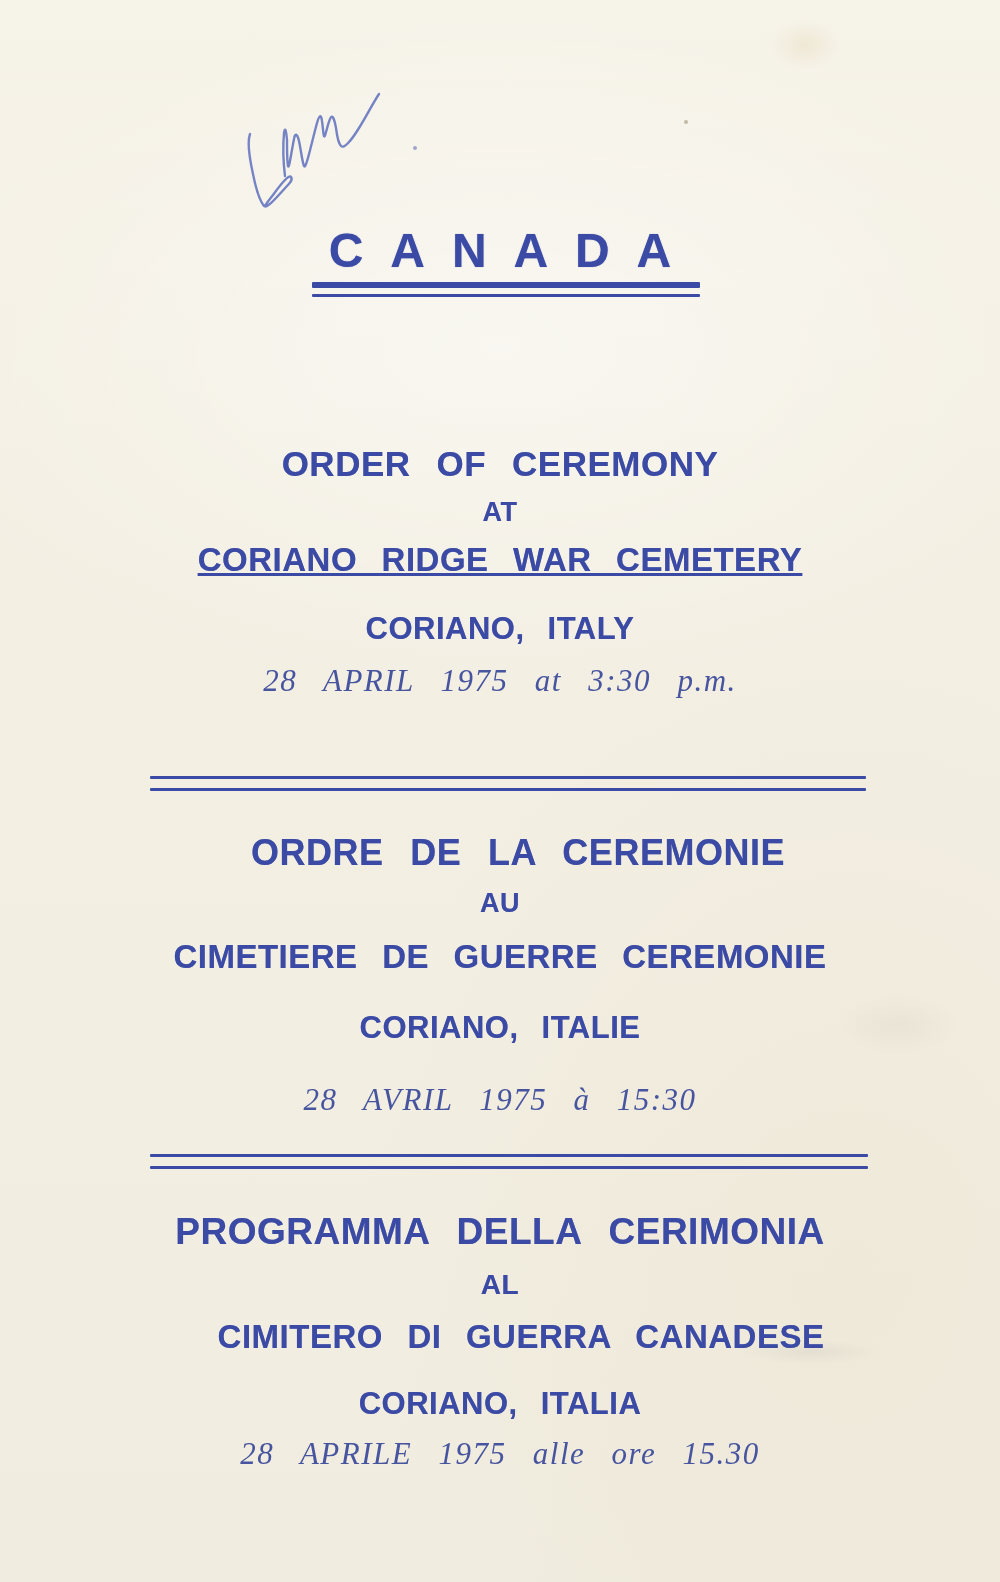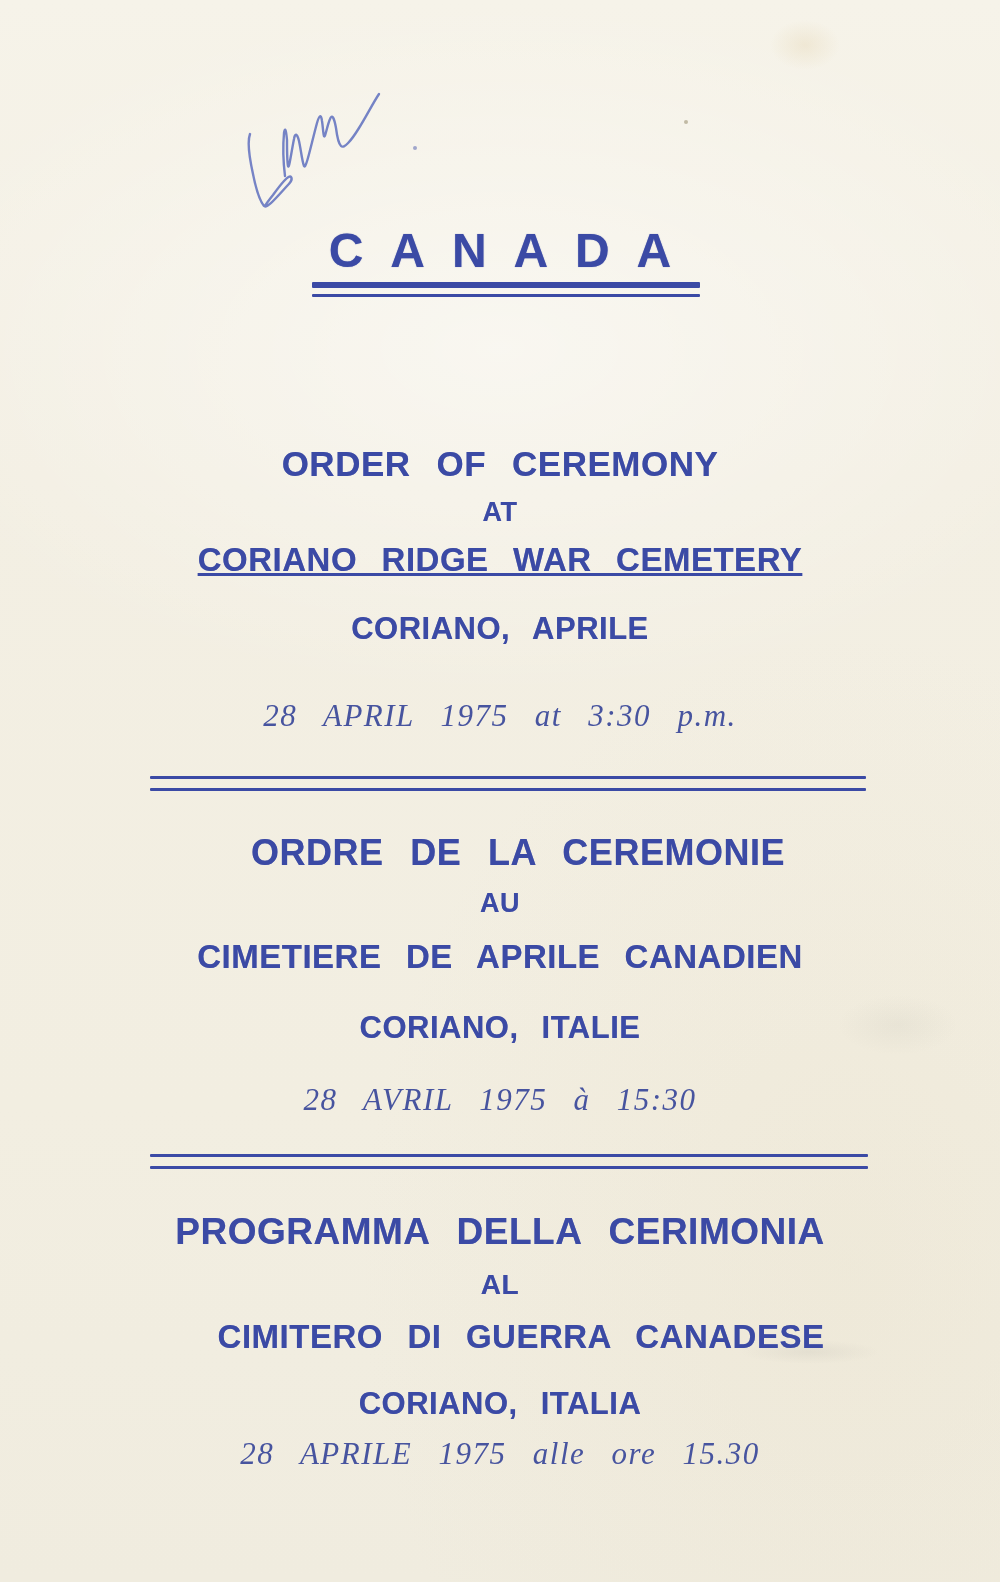--- a/index.html
+++ b/index.html
@@ -77,33 +77,33 @@
   <div class="line title" style="top:226px;">
     <span class="ls-fix">CANADA</span>
   </div>
   <div class="rule" style="left:312px; top:282px; width:388px; height:6px;"></div>
   <div class="rule" style="left:312px; top:294px; width:388px; height:3px;"></div>
 
   <div>
     <div class="line bold-blue" style="top:438px; font-size:35px;margin-top:8px;">ORDER OF CEREMONY</div>
     <div class="line bold-blue" style="top:498px; font-size:27px;">AT</div>
     <div class="line bold-blue" style="top:543px; font-size:33px;text-decoration:underline;">CORIANO RIDGE WAR CEMETERY</div>
-    <div class="line bold-blue" style="top:613px; font-size:31px;">CORIANO, APRILE</div>
-    <div class="line serif-date" style="top:700px; font-size:31px;">28 APRIL 1975 at 3:30 p.m.</div>
+    <div class="line bold-blue" style="top:613px; font-size:31px;">CORIANO, ITALY</div>
+    <div class="line serif-date" style="top:665px; font-size:31px;">28 APRIL 1975 at 3:30 p.m.</div>
   </div>
 
   <div>
     <div class="rule" style="left:150px; top:776px; width:716px; height:3px;"></div>
     <div class="rule" style="left:150px; top:788px; width:716px; height:3px;"></div>
   </div>
 
   <div>
     <div class="line bold-blue" style="top:834px; font-size:36px;padding-left:36px;">ORDRE DE LA CEREMONIE</div>
     <div class="line bold-blue" style="top:889px; font-size:27px;">AU</div>
-    <div class="line bold-blue" style="top:940px; font-size:33px;">CIMETIERE DE APRILE CANADIEN</div>
+    <div class="line bold-blue" style="top:940px; font-size:33px;">CIMETIERE DE GUERRE CEREMONIE</div>
     <div class="line bold-blue" style="top:1012px; font-size:31px;">CORIANO, ITALIE</div>
     <div class="line serif-date" style="top:1064px; font-size:31px;margin-top:20px;">28 AVRIL 1975 à 15:30</div>
   </div>
 
   <div>
     <div class="rule" style="left:150px; top:1154px; width:718px; height:3px;"></div>
     <div class="rule" style="left:150px; top:1166px; width:718px; height:3px;"></div>
   </div>
 
   <div>

